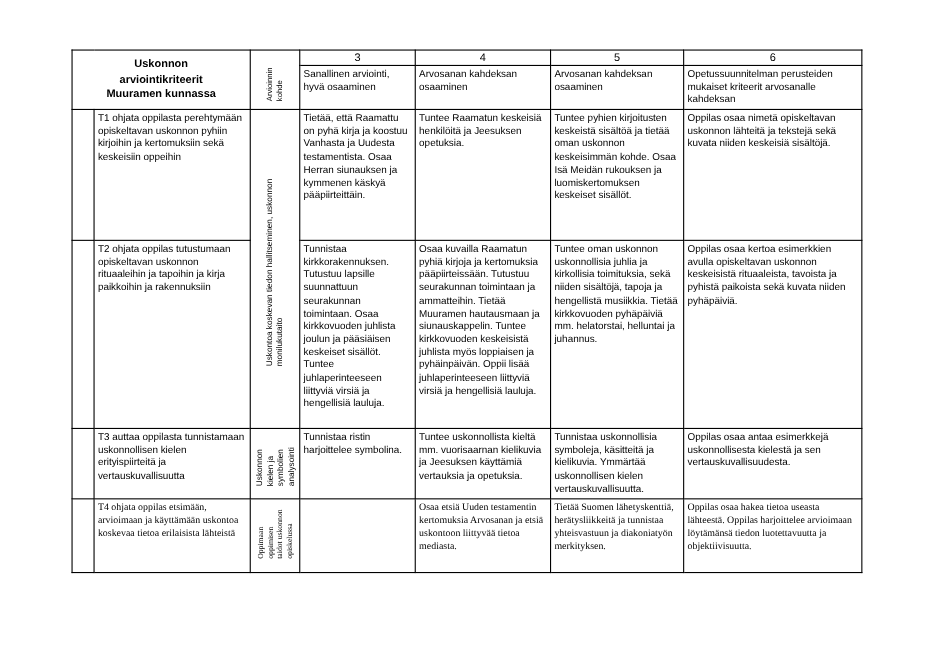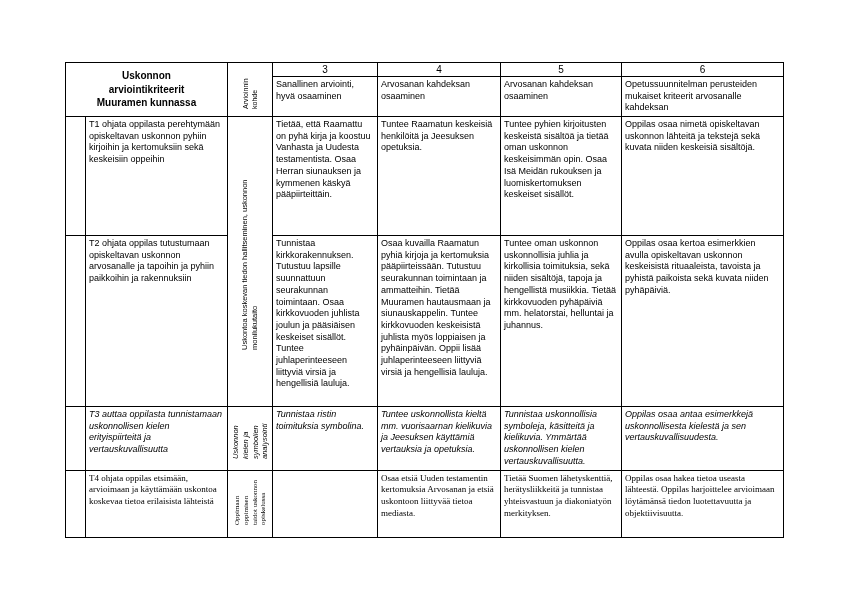--- a/index.html
+++ b/index.html
@@ -12,21 +12,21 @@
   .page {
     position: relative;
     width: 842px;
     height: 595px;
     background: #ffffff;
     overflow: hidden;
   }
   table.criteria {
     position: absolute;
     left: 65px;
-    top: 62px;
+    top: 45px;
     border-collapse: collapse;
     table-layout: fixed;
     width: 718px;
   }
   td {
     border: 1px solid #000;
     vertical-align: top;
     padding: 2px 3px;
     font-size: 9px;
     line-height: 1.3;
@@ -62,21 +62,21 @@
   }
   .rot-kohde { height: 42px; font-size: 7px; }
   .rot-t12   { height: 180px; }
   .rot-t3    { height: 46px; }
   .rot-t4    { height: 46px; font-size: 7px; line-height: 1.25; }
 
   tr.r-num  td { height: 13px; }
   tr.r-desc td { height: 31px; margin-top: 37px; }
   tr.r-t1   td { height: 114px; }
   tr.r-t2   td { height: 166px; }
-  tr.r-t3   td { height: 57px; font-style: italic; }
+  tr.r-t3   td { height: 57px; }
   tr.r-t4   td { height: 62px; font-family: Liberation Serif, serif; }
 </style>
 </head>
 <body>
 
 <div class="page">
   <table class="criteria">
     <colgroup>
       <col style="width:20px">
       <col style="width:142px">
@@ -109,40 +109,40 @@
     </tr>
 
     <tr class="r-t1">
       <td></td>
       <td>T1 ohjata oppilasta perehtymään opiskeltavan uskonnon pyhiin kirjoihin ja kertomuksiin sekä keskeisiin oppeihin</td>
       <td class="vert" rowspan="2">
         <div class="rot rot-t12">Uskontoa koskevan tiedon hallitseminen, uskonnon monilukutaito</div>
       </td>
       <td>Tietää, että Raamattu on pyhä kirja ja koostuu Vanhasta ja Uudesta testamentista. Osaa Herran siunauksen ja kymmenen käskyä pääpiirteittäin.</td>
       <td>Tuntee Raamatun keskeisiä henkilöitä ja Jeesuksen opetuksia.</td>
-      <td>Tuntee pyhien kirjoitusten keskeistä sisältöä ja tietää oman uskonnon keskeisimmän opin. Osaa Isä Meidän rukouksen ja luomiskertomuksen keskeiset sisällöt.</td>
+      <td>Tuntee pyhien kirjoitusten keskeistä sisältöä ja tietää oman uskonnon keskeisimmän kohde. Osaa Isä Meidän rukouksen ja luomiskertomuksen keskeiset sisällöt.</td>
       <td>Oppilas osaa nimetä opiskeltavan uskonnon lähteitä ja tekstejä sekä kuvata niiden keskeisiä sisältöjä.</td>
     </tr>
 
     <tr class="r-t2">
       <td></td>
-      <td>T2 ohjata oppilas tutustumaan opiskeltavan uskonnon arvosanalle ja tapoihin ja pyhiin paikkoihin ja rakennuksiin</td>
+      <td>T2 ohjata oppilas tutustumaan opiskeltavan uskonnon rituaaleihin ja tapoihin ja kirja paikkoihin ja rakennuksiin</td>
       <td>Tunnistaa kirkkorakennuksen. Tutustuu lapsille suunnattuun seurakunnan toimintaan. Osaa kirkkovuoden juhlista joulun ja pääsiäisen keskeiset sisällöt. Tuntee juhlaperinteeseen liittyviä virsiä ja hengellisiä lauluja.</td>
       <td>Osaa kuvailla Raamatun pyhiä kirjoja ja kertomuksia pääpiirteissään. Tutustuu seurakunnan toimintaan ja ammatteihin. Tietää Muuramen hautausmaan ja siunauskappelin. Tuntee kirkkovuoden keskeisistä juhlista myös loppiaisen ja pyhäinpäivän. Oppii lisää juhlaperinteeseen liittyviä virsiä ja hengellisiä lauluja.</td>
       <td>Tuntee oman uskonnon uskonnollisia juhlia ja kirkollisia toimituksia, sekä niiden sisältöjä, tapoja ja hengellistä musiikkia. Tietää kirkkovuoden pyhäpäiviä mm. helatorstai, helluntai ja juhannus.</td>
       <td>Oppilas osaa kertoa esimerkkien avulla opiskeltavan uskonnon keskeisistä rituaaleista, tavoista ja pyhistä paikoista sekä kuvata niiden pyhäpäiviä.</td>
     </tr>
 
     <tr class="r-t3">
       <td></td>
       <td>T3 auttaa oppilasta tunnistamaan uskonnollisen kielen erityispiirteitä ja vertauskuvallisuutta</td>
       <td class="vert">
         <div class="rot rot-t3">Uskonnon kielen ja symbolien analysointi</div>
       </td>
-      <td>Tunnistaa ristin toimituksia symbolina.</td>
+      <td>Tunnistaa ristin harjoittelee symbolina.</td>
       <td>Tuntee uskonnollista kieltä mm. vuorisaarnan kielikuvia ja Jeesuksen käyttämiä vertauksia ja opetuksia.</td>
       <td>Tunnistaa uskonnollisia symboleja, käsitteitä ja kielikuvia. Ymmärtää uskonnollisen kielen vertauskuvallisuutta.</td>
       <td>Oppilas osaa antaa esimerkkejä uskonnollisesta kielestä ja sen vertauskuvallisuudesta.</td>
     </tr>
 
     <tr class="r-t4">
       <td></td>
       <td>T4 ohjata oppilas etsimään, arvioimaan ja käyttämään uskontoa koskevaa tietoa erilaisista lähteistä</td>
       <td class="vert">
         <div class="rot rot-t4">Oppimaan oppimisen taidot uskonnon opiskelussa</div>

